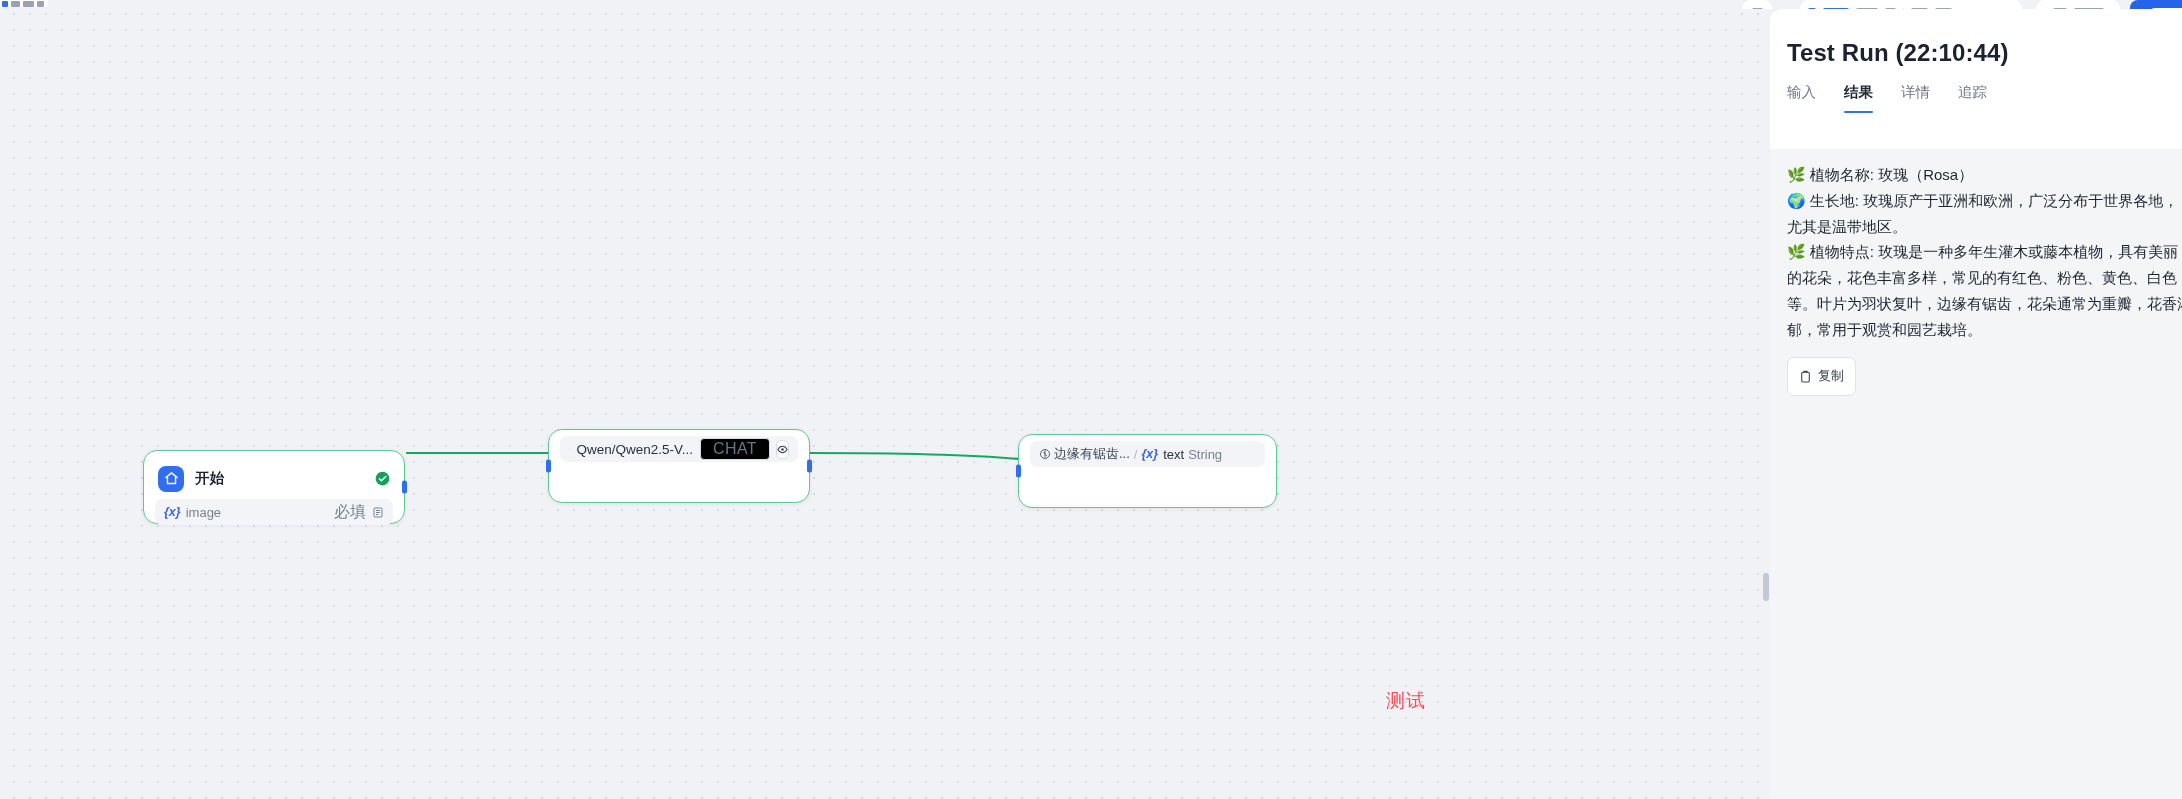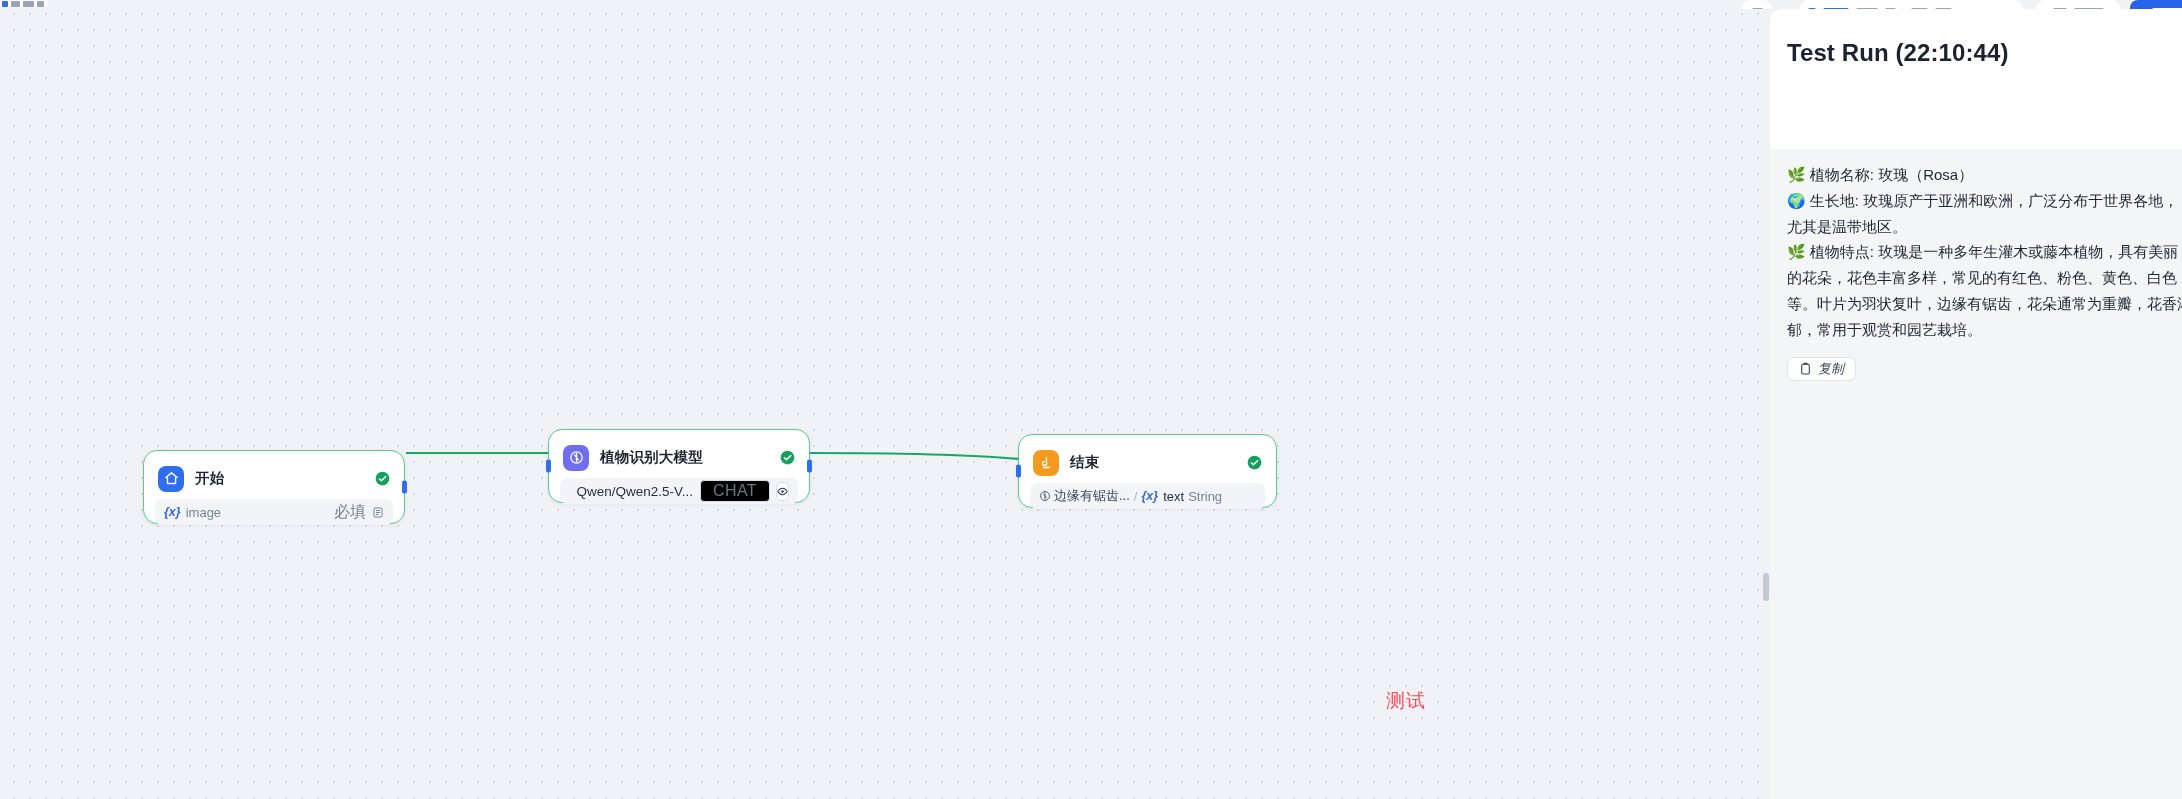--- a/index.html
+++ b/index.html
@@ -152,22 +152,22 @@
     color: #1f2530;
     padding: 0 10px 0 17px;
     width: 432px;            
     white-space: pre-wrap;
     word-break: break-all;
   }
   .copy-btn {
     display: inline-flex; align-items: center; gap: 6px;
     margin: 14px 0 0 17px;
     background: #fff; border: 1px solid #dfe3ea; border-radius: 7px;
-    height: 24px; padding: 0 11px;
-    font-size: 13px; color: #3a4250; font-style: italic;
+    height: 39px; padding: 0 11px;
+    font-size: 13px; color: #3a4250;
   }
 
   
   .topstrip { position: absolute; top: 0; height: 9px; overflow: hidden; }
   .pill { height: 22px; border-radius: 8px; background: #fff; display: flex; align-items: center;
           gap: 7px; padding: 0 8px; box-shadow: 0 1px 3px rgba(20,30,60,.08); }
   .pill i { display: block; height: 7px; border-radius: 2px; background: #9aa3b5; }
   .pill i.blue { background: #2f6fed; }
   .pill.primary { background: #2563eb; }
   .pill.primary i { background: #ffffff; }
@@ -217,66 +217,40 @@
               <rect x="4" y="3" width="16" height="18" rx="2"></rect>
                 <path d="M8 8h8M8 12h8M8 16h5"></path>
             </svg>
           </span>
         </div>
       </div>
       <div class="port out"></div>
     </div>
 
     <div class="node" style="left:548px; top:429px; width:262px; height:74px;">
-      <div class="node-hd">
-        <div class="n-icon" style="background:#6f6df0;">
-          <svg width="15" height="15" viewBox="0 0 24 24" fill="none" stroke="#fff" stroke-width="2">
-            <circle cx="12" cy="12" r="9"></circle>
-              <path d="M12 4.5v15M8.5 7.5l7 9"></path>
-          </svg>
-        </div>
-        <div class="n-title">植物识别大模型</div>
-        <svg class="n-check" viewBox="0 0 24 24">
-          <circle cx="12" cy="12" r="11" fill="#13a05c"></circle>
-          <path d="M7 12.4l3.3 3.3L17.2 8.8" stroke="#fff" stroke-width="2.4" fill="none" stroke-linecap="round" stroke-linejoin="round"></path>
-        </svg>
-      </div>
       <div class="n-body">
         <div class="n-row">
           <svg width="14" height="12" viewBox="0 0 24 20" fill="none" stroke="#6f6df0" stroke-width="3" stroke-linecap="round">
             <path d="M3 14h7l4-8h7"></path>
           </svg>
           <span class="modelname" style="margin-left:6px">Qwen/Qwen2.5-V...</span>
           <span class="chip">CHAT</span>
           <span class="eyebtn" style="margin-left:6px">
             <svg width="11" height="11" viewBox="0 0 24 24" fill="none" stroke="#3a4250" stroke-width="2.2">
               <path d="M1.8 12S6 5 12 5s10.2 7 10.2 7S18 19 12 19 1.8 12 1.8 12z"></path>
               <circle cx="12" cy="12" r="2.8" fill="#3a4250" stroke="none"></circle>
             </svg>
           </span>
         </div>
       </div>
       <div class="port in"></div>
       <div class="port out"></div>
     </div>
 
     <div class="node" style="left:1018px; top:434px; width:259px; height:74px;">
-      <div class="node-hd">
-        <div class="n-icon" style="background:#f59a1f;">
-          <svg width="15" height="15" viewBox="0 0 24 24" fill="none" stroke="#fff" stroke-width="2.1" stroke-linecap="round" stroke-linejoin="round">
-            <path d="M12 4v9.5a3.2 3.2 0 1 1-3.2-3.2"></path>
-              <path d="M7 20h10"></path>
-          </svg>
-        </div>
-        <div class="n-title">结束</div>
-        <svg class="n-check" viewBox="0 0 24 24">
-          <circle cx="12" cy="12" r="11" fill="#13a05c"></circle>
-          <path d="M7 12.4l3.3 3.3L17.2 8.8" stroke="#fff" stroke-width="2.4" fill="none" stroke-linecap="round" stroke-linejoin="round"></path>
-        </svg>
-      </div>
       <div class="n-body">
         <div class="n-row">
           <svg width="12" height="12" style="margin-right:3px" viewBox="0 0 24 24" fill="none" stroke="#5b6372" stroke-width="2">
             <circle cx="12" cy="12" r="9"></circle>
               <path d="M12 4.5v15M8.5 7.5l7 9"></path>
           </svg>
           <span style="color:#3f4757">边缘有锯齿...</span>
           <span class="sep">/</span>
           <span class="vx">{x}</span>
           <span style="color:#2a3040">text</span>
@@ -318,20 +292,26 @@
 
   <div class="topstrip" style="left:2130px; width:80px;">
     <div class="pill primary" style="width:80px; justify-content:center;">
       <i style="width:36px"></i>
     </div>
   </div>
 
   <div class="panel">
     <div class="panel-title">Test Run (22:10:44)</div>
 
+    <div class="tabs">
+      <div class="tab">输入</div>
+      <div class="tab active">结果</div>
+      <div class="tab">详情</div>
+      <div class="tab">追踪</div>
+    </div>
 
     <div class="result-area">
       <div class="result-text">🌿 植物名称: 玫瑰（Rosa）
 🌍 生长地: 玫瑰原产于亚洲和欧洲，广泛分布于世界各地，尤其是温带地区。
 🌿 植物特点: 玫瑰是一种多年生灌木或藤本植物，具有美丽的花朵，花色丰富多样，常见的有红色、粉色、黄色、白色等。叶片为羽状复叶，边缘有锯齿，花朵通常为重瓣，花香浓郁，常用于观赏和园艺栽培。</div>
       <div class="copy-btn">
         <svg width="13" height="13" viewBox="0 0 24 24" fill="none" stroke="#3a4250" stroke-width="2" stroke-linecap="round" stroke-linejoin="round">
           <rect x="5" y="4" width="14" height="18" rx="2"></rect>
           <path d="M9 4V2.5h6V4"></path>
         </svg>

